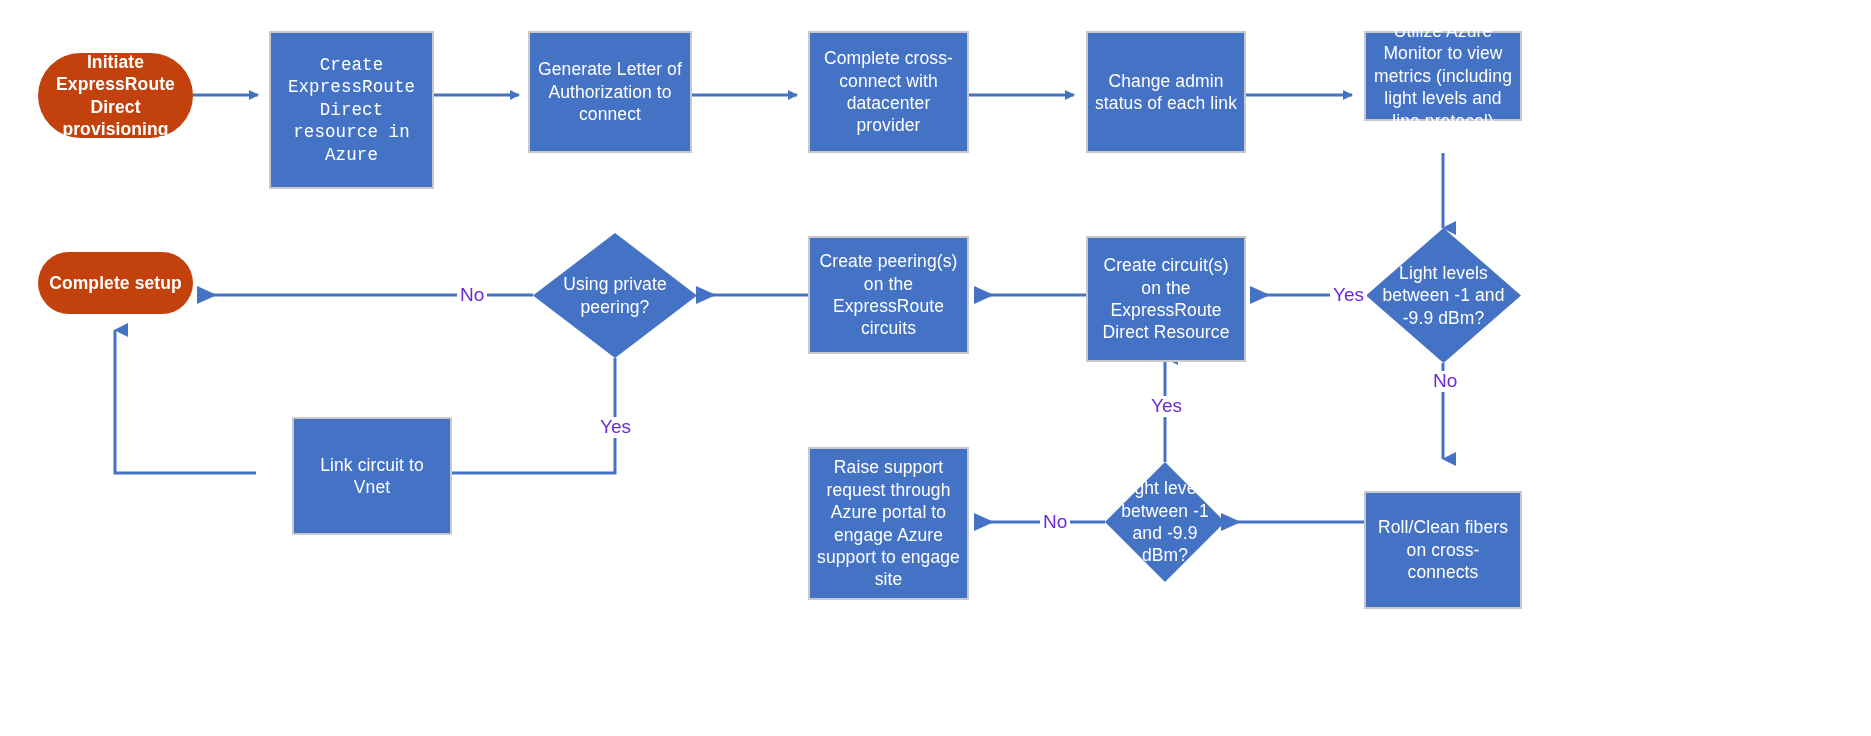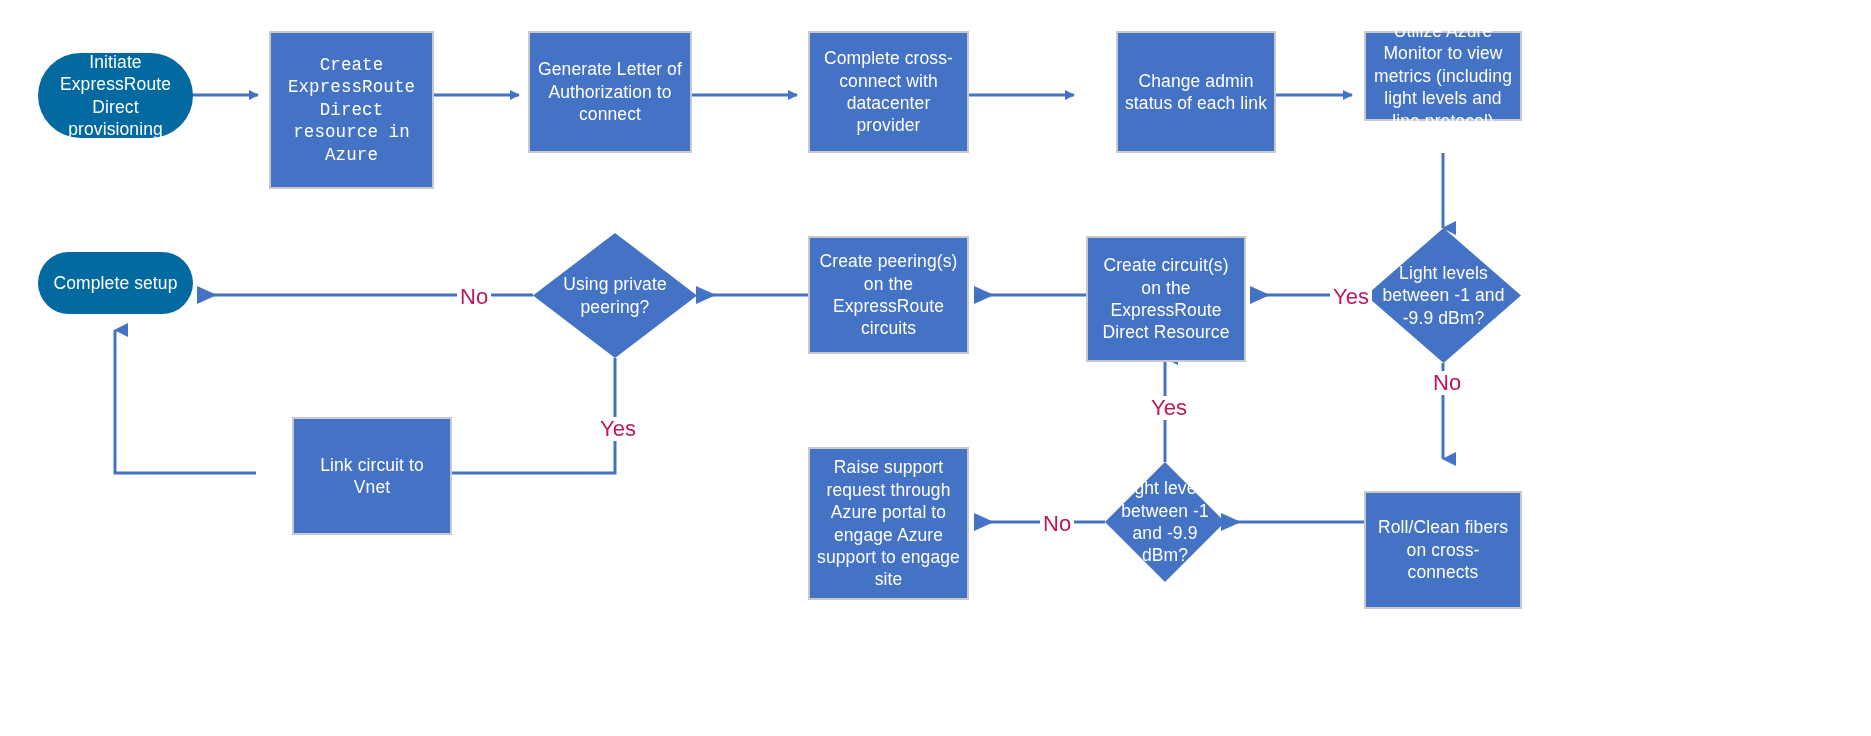--- a/index.html
+++ b/index.html
@@ -35,22 +35,23 @@
     color: #ffffff;
     font-size: 17.5px;
     line-height: 1.28;
     letter-spacing: 0.1px;
   }
   .node.process {
     background: #4472c4;
     border: 2px solid #c9c9c9;
   }
   .node.terminator {
-    background: #0369a1;
+    background: #c2410c;
     border-radius: 999px;
+    font-weight: bold;
   }
   .node .label {
     padding: 0 6px;
     width: 100%;
     white-space: pre-line;
   }
   .node.decision {
     background: transparent;
     border: none;
   }
@@ -62,22 +63,22 @@
     height: 100%;
     background: #4472c4;
     clip-path: polygon(50% 0%, 100% 50%, 50% 100%, 0% 50%);
   }
   .node.decision .label {
     position: relative;
     z-index: 2;
   }
   .edge-label {
     position: absolute;
-    color: #be185d;
-    font-size: 22px;
+    color: #6d28d9;
+    font-size: 19px;
     background: #ffffff;
     padding: 0 3px;
     line-height: 1.1;
     white-space: nowrap;
   }
 </style>
 </head>
 <body>
 
 <div id="canvas">
@@ -139,21 +140,21 @@
   </div>
 
   <div class="node process" style="left:528px; top:31px; width:164px; height:122px;">
     <span class="label">Generate Letter of Authorization to connect</span>
   </div>
 
   <div class="node process" style="left:808px; top:31px; width:161px; height:122px;">
     <span class="label">Complete cross-connect with datacenter provider</span>
   </div>
 
-  <div class="node process" style="left:1116px; top:31px; width:160px; height:122px;">
+  <div class="node process" style="left:1086px; top:31px; width:160px; height:122px;">
     <span class="label">Change admin status of each link</span>
   </div>
 
   <div class="node process" style="left:1364px; top:31px; width:158px; height:90px;">
     <span class="label">Utilize Azure Monitor to view metrics (including light levels and line protocol)</span>
   </div>
 
   <div class="node decision" style="left:1366px; top:228px; width:155px; height:135px;">
     <div class="diamond-shape"></div>
     <span class="label">Light levels between -1 and -9.9 dBm?</span>

